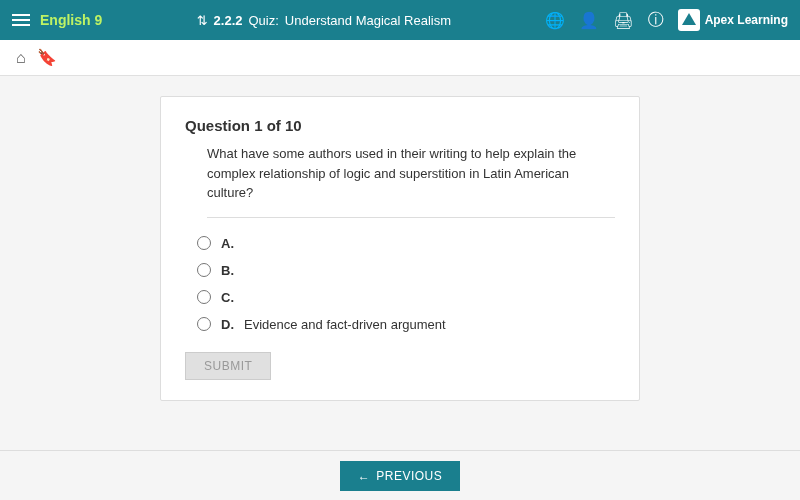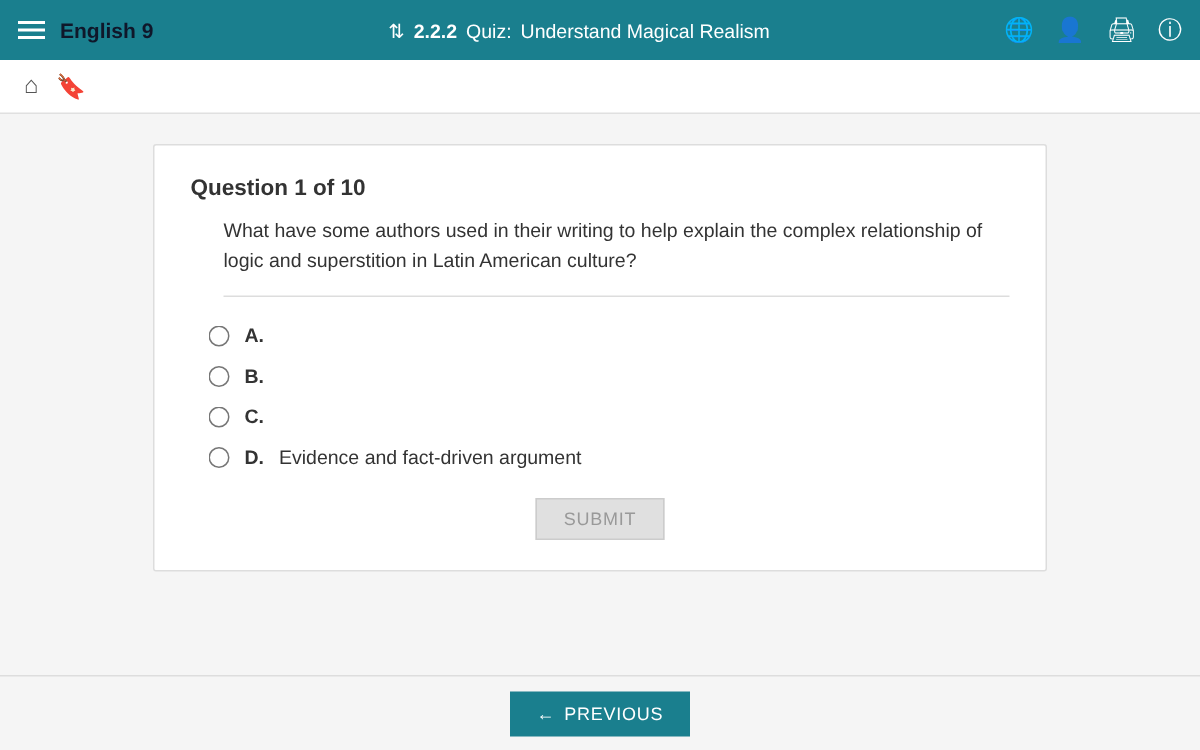--- a/index.html
+++ b/index.html
@@ -28,21 +28,21 @@
     }
     .hamburger-icon span {
       display: block;
       width: 18px;
       height: 2px;
       background: white;
     }
     .course-title {
       font-size: 14px;
       font-weight: bold;
-      color: #0f172a;
+      color: #bef264;
     }
     .top-nav-center {
       display: flex;
       align-items: center;
       gap: 6px;
       font-size: 13px;
       color: white;
     }
     .top-nav-right {
       display: flex;
@@ -91,21 +91,21 @@
       font-size: 16px;
       cursor: pointer;
       display: flex;
       align-items: center;
     }
 
     
     .main-content {
       background: white;
       margin: 20px auto;
-      width: 596px;
+      width: 480px;
       padding: 20px 24px;
       border: 1px solid #ddd;
       border-radius: 2px;
     }
     .question-header {
       font-size: 15px;
       font-weight: bold;
       color: #333;
       margin-bottom: 10px;
     }
@@ -134,21 +134,21 @@
       cursor: pointer;
     }
     .answer-option input[type="radio"] {
       accent-color: #1a7f8e;
       width: 14px;
       height: 14px;
       cursor: pointer;
     }
     .submit-area {
       display: flex;
-      justify-content: center;
+      justify-content: flex-start;
     }
     .submit-btn {
       background: #e0e0e0;
       color: #999;
       border: 1px solid #ccc;
       padding: 6px 18px;
       font-size: 12px;
       cursor: pointer;
       letter-spacing: 0.5px;
       text-transform: uppercase;
@@ -199,20 +199,28 @@
     <span style="font-weight:bold;">2.2.2</span>
     <span>Quiz:</span>
     <span>Understand Magical Realism</span>
   </div>
 
   <div class="top-nav-right">
     <span class="nav-icon">🌐</span>
     <span class="nav-icon">👤</span>
     <span class="nav-icon">🖨</span>
     <span class="nav-icon">ⓘ</span>
+    <div class="apex-logo">
+      <div class="apex-logo-icon">
+        <svg viewBox="0 0 16 16" fill="#1a7f8e">
+          <polygon points="8,1 15,13 1,13" fill="#1a7f8e"></polygon>
+        </svg>
+      </div>
+      <span>Apex Learning</span>
+    </div>
   </div>
 </div>
 
 <div class="secondary-nav">
   <div class="icon-btn">⌂</div>
   <div class="icon-btn">🔖</div>
 </div>
 
 <div class="main-content">
   <div class="question-header">Question 1 of 10</div>

